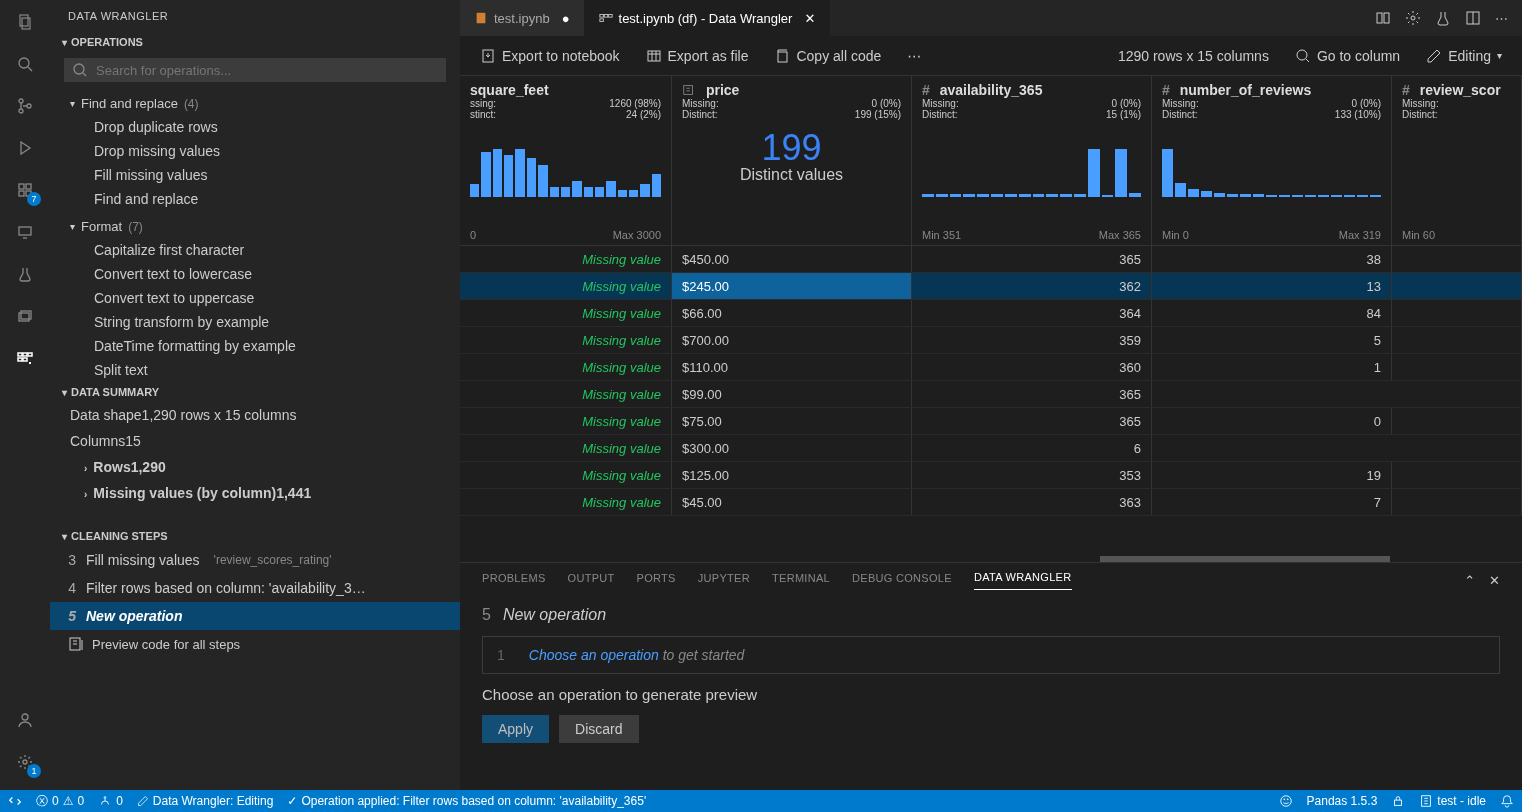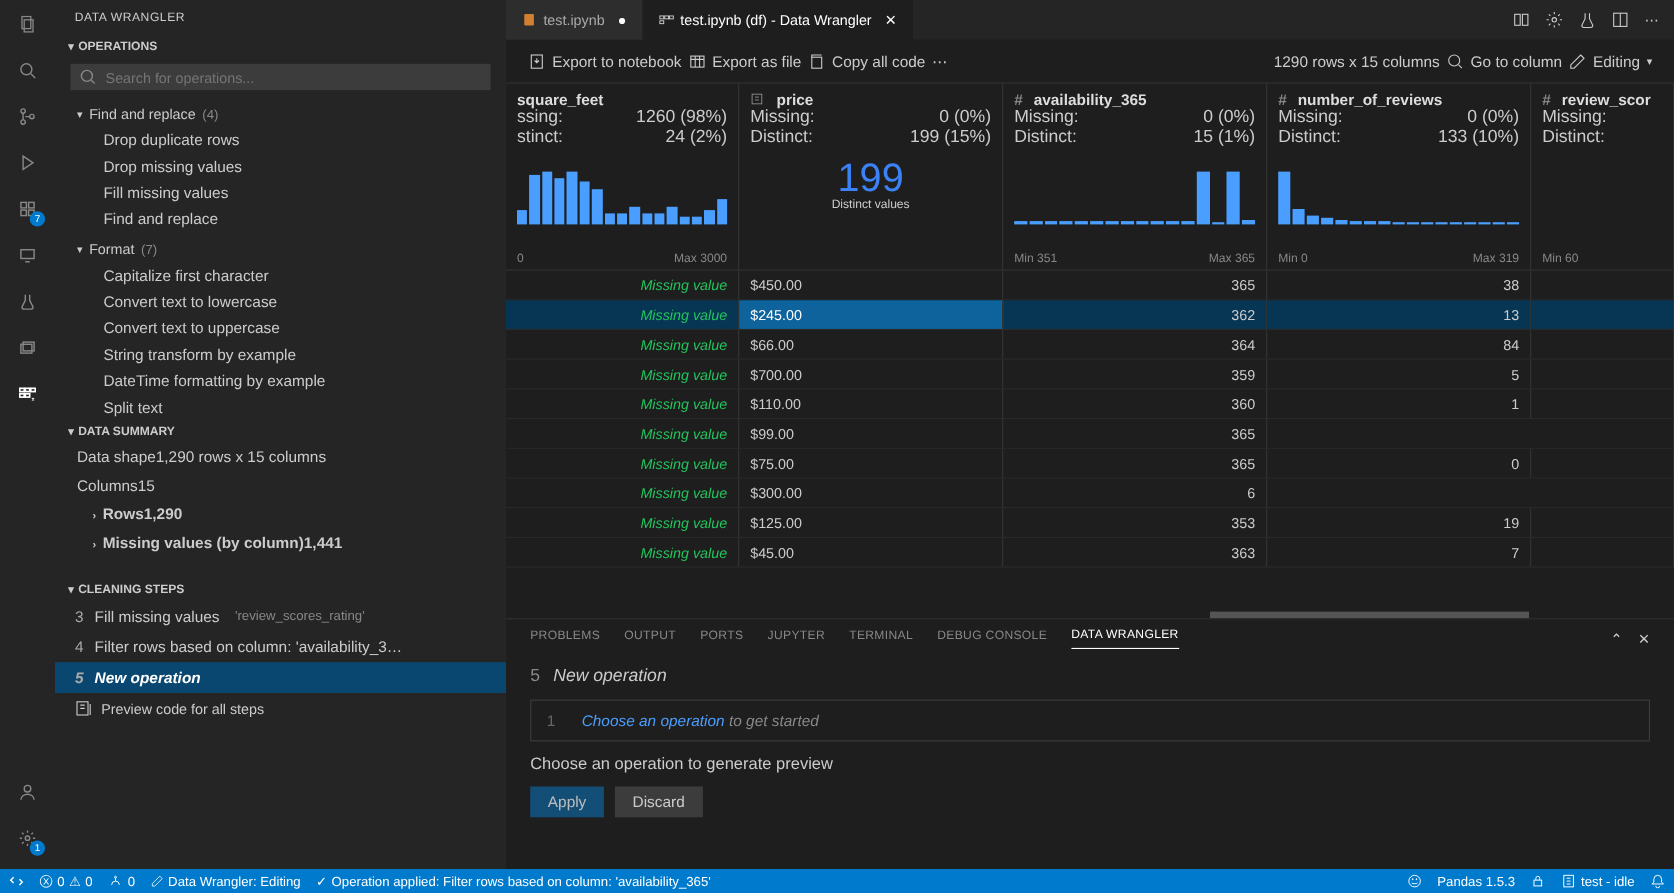--- a/index.html
+++ b/index.html
@@ -26,32 +26,32 @@
 .clean-step { display:flex; align-items:center; gap:10px; padding:6px 14px; font-size:14px; cursor:pointer; }
 .clean-step .num { width:12px; text-align:right; color:#aaa; }
 .clean-step.sel { background:#094771; color:#fff; font-style:italic; font-weight:700; }
 .clean-step .sub { color:#888; font-size:12px; margin-left:4px; }
 .preview-step { display:flex; align-items:center; gap:8px; padding:6px 18px; }
 .main { flex:1; display:flex; flex-direction:column; background:#1e1e1e; overflow:hidden; }
 .tabbar { height:36px; background:#252526; display:flex; align-items:stretch; }
 .tab { display:flex; align-items:center; gap:6px; padding:0 14px; color:#aaa; background:#2d2d2d; border-right:1px solid #1e1e1e; cursor:pointer; font-size:13px; }
 .tab.active { background:#1e1e1e; color:#fff; }
 .tab-actions { margin-left:auto; display:flex; align-items:center; gap:14px; padding:0 14px; color:#ccc; }
-.toolbar { height:40px; display:flex; align-items:center; gap:6px; padding:0 20px; color:#ccc; font-size:14px; border-bottom:1px solid #333; }
+.toolbar { height:40px; display:flex; align-items:center; gap:26px; padding:0 20px; color:#ccc; font-size:14px; border-bottom:1px solid #333; }
 .toolbar .sp { flex:1; }
 .toolbar .item { display:flex; align-items:center; gap:6px; cursor:pointer; }
 .grid-area { flex:1; overflow:hidden; display:flex; flex-direction:column; }
 .col-headers { display:flex; height:170px; border-bottom:1px solid #333; }
 .col { border-right:1px solid #333; display:flex; flex-direction:column; padding:6px 10px 4px 10px; position:relative; }
 .col.c0{width:212px;} .col.c1{width:240px;} .col.c2{width:240px;} .col.c3{width:240px;} .col.c4{flex:1;}
 .col-name { font-weight:700; color:#ddd; font-size:14px; display:flex; align-items:center; gap:6px; }
-.col-stat { font-size:16px; color:#ccc; display:flex; justify-content:space-between; }
+.col-stat { font-size:10px; color:#ccc; display:flex; justify-content:space-between; }
 .col-axis { display:flex; justify-content:space-between; font-size:11px; color:#888; margin-top:auto; }
 .big-num { font-size:36px; color:#3b82f6; text-align:center; font-weight:400; line-height:1; margin-top:10px; }
-.big-lbl { text-align:center; color:#ccc; font-size:11px; }
+.big-lbl { text-align:center; color:#ccc; font-size:16px; }
 .histo { display:flex; align-items:flex-end; gap:2px; height:48px; margin-top:auto; margin-bottom:4px; }
 .histo .bar { background:#4a9eff; flex:1; }
 .data-rows { flex:1; overflow:hidden; }
 .drow { display:flex; height:27px; border-bottom:1px solid #2a2a2a; font-size:13px; }
 .drow.sel { background:#073655; }
 .dcell { border-right:1px solid #333; padding:4px 10px; display:flex; align-items:center; }
 .dcell.c0{width:212px; justify-content:flex-end; font-style:italic; color:#22c55e;}
 .dcell.c1{width:240px; color:#ccc;}
 .dcell.c1.sel{ background:#0e639c; color:#fff; }
 .dcell.c2{width:240px; justify-content:flex-end; color:#ccc;}

